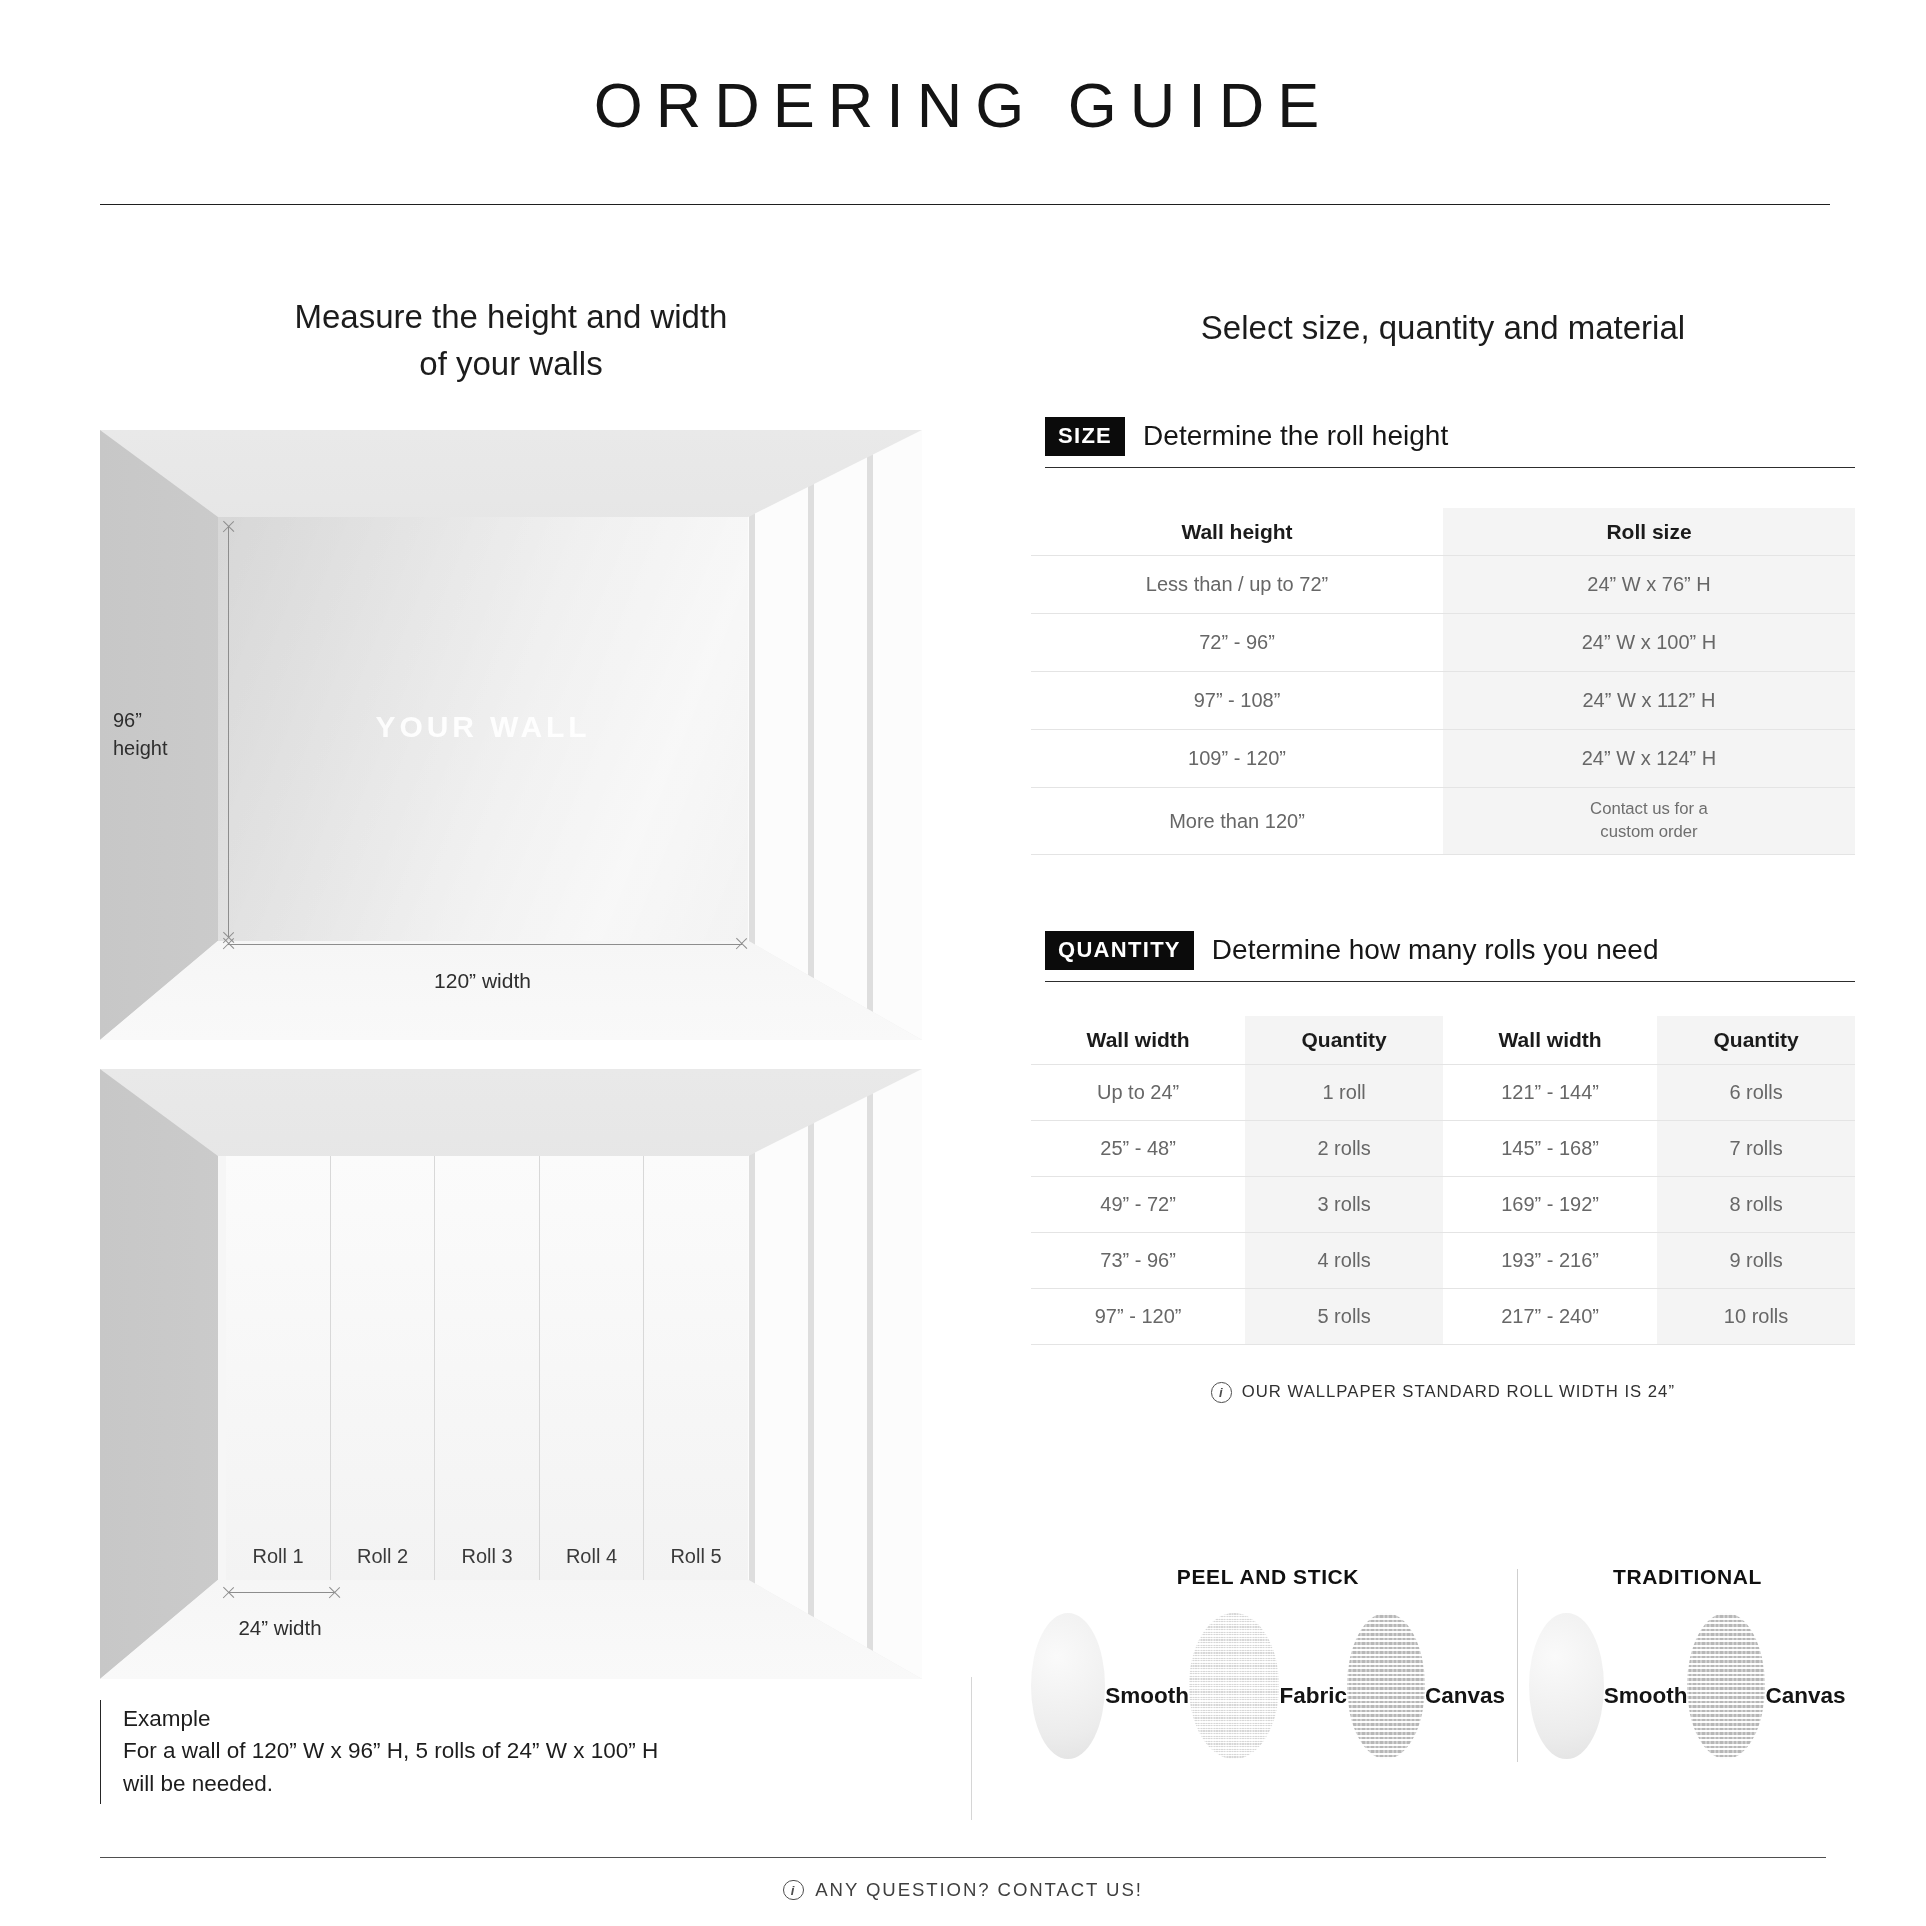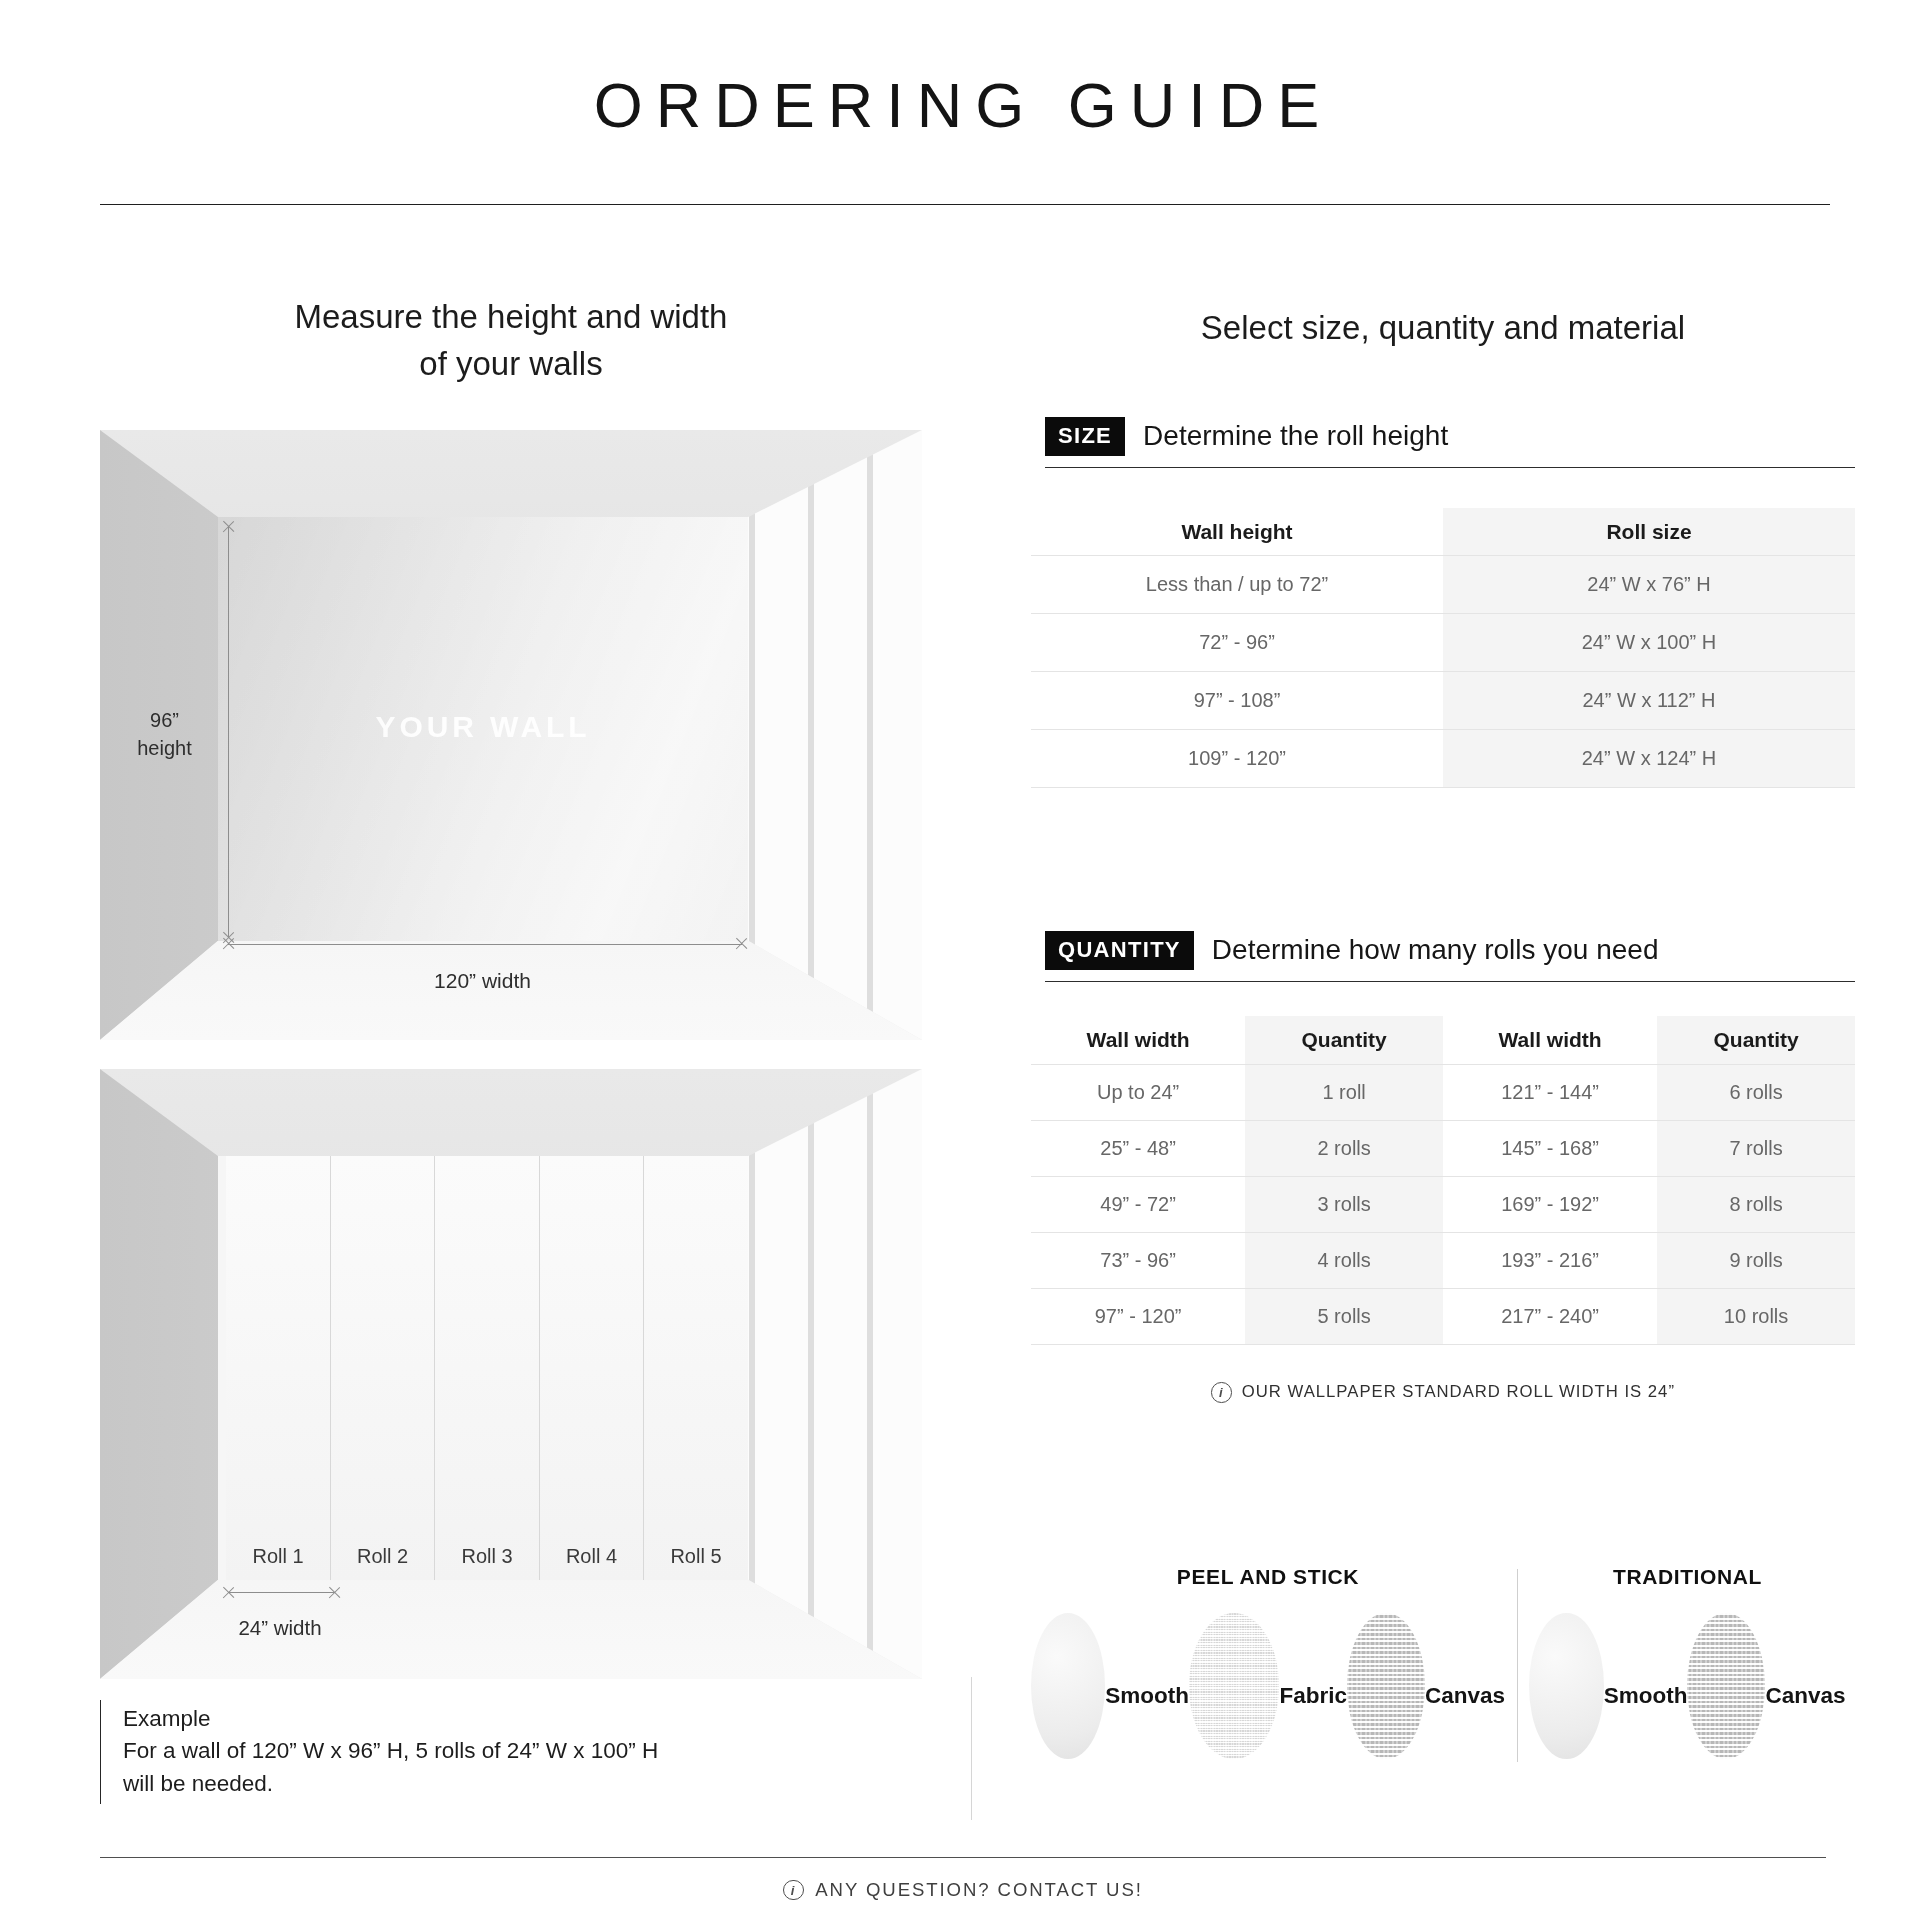--- a/index.html
+++ b/index.html
@@ -50,21 +50,21 @@
   .room2 .rm-wall { display:flex; background:#f6f6f6; }
 
   .m-line-v { position:absolute; left:128px; top:96px; width:1.3px; height:411px; background:#8d8d8d; }
   .m-line-h { position:absolute; left:128px; top:514px; width:514px; height:1.3px; background:#8d8d8d; }
   .m-line-h2 { position:absolute; left:128px; top:523px; width:106px; height:1.3px; background:#8d8d8d; }
   .xt { position:absolute; width:15.4px; height:15.4px; }
   .xt::before, .xt::after { content:""; position:absolute; left:0; top:7px; width:15.4px; height:1.3px; background:#8d8d8d; }
   .xt::before { transform:rotate(45deg); }
   .xt::after  { transform:rotate(-45deg); }
 
-  .h-label { position:absolute; left:13px; top:276px; width:103px; text-align:center;
+  .h-label { position:absolute; left:13px; top:276px; width:103px; text-align:left;
              font-size:20px; line-height:1.4; color:#2e2e2e; white-space:pre-line; }
   .w-label { position:absolute; left:190px; top:539px; width:385px; text-align:center;
              font-size:21px; color:#2e2e2e; }
   .w-label2 { position:absolute; left:58px; top:547px; width:244px; text-align:center;
              font-size:20.5px; color:#2e2e2e; }
 
   
   .example { position:absolute; left:100px; top:1700px; border-left:1.9px solid #262626;
              padding:2.6px 0 3.9px 22px; font-size:22.5px; line-height:1.45; color:#1d1d1d; }
 
@@ -225,20 +225,25 @@
       <div class="st-cell rt">24” W x 100” H</div>
     </div>
     <div class="st-row">
       <div class="st-cell">97” - 108”</div>
       <div class="st-cell rt">24” W x 112” H</div>
     </div>
     <div class="st-row">
       <div class="st-cell">109” - 120”</div>
       <div class="st-cell rt">24” W x 124” H</div>
     </div>
+    <div class="st-row st-last">
+      <div class="st-cell">More than 120”</div>
+      <div class="st-cell rt">Contact us for a
+custom order</div>
+    </div>
   </div>
 
   <div class="sec" id="qty-sec">
     <div class="sec-head">
       <span class="badge">QUANTITY</span>
       <span class="sec-sub">Determine how many rolls you need</span>
     </div>
   </div>
 
   <div class="qty-table">

